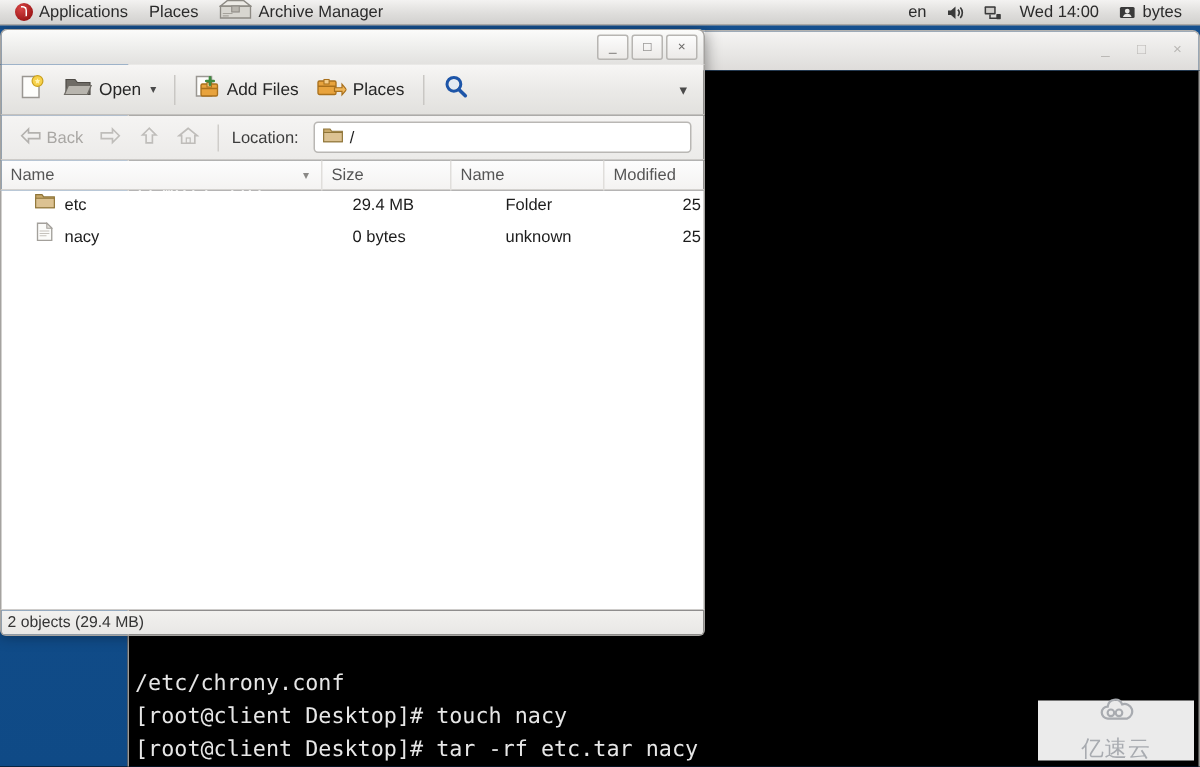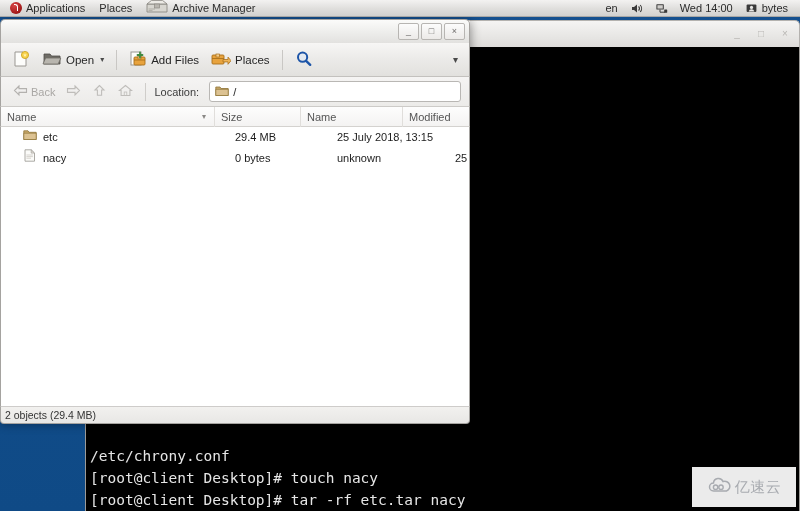--- a/index.html
+++ b/index.html
@@ -333,20 +333,21 @@
   #watermark {
     position: absolute;
     right: 4px; bottom: 4px;
     width: 104px; height: 40px;
     background: rgba(255,255,255,0.92);
     display: flex;
     align-items: center;
     justify-content: center;
     gap: 4px;
     z-index: 200;
+    flex-direction: column;
   }
   #watermark .wm-text {
     font-size: 15px;
     color: #a8abb0;
     font-family: "DejaVu Sans", sans-serif;
     letter-spacing: 0.5px;
   }
 </style>
 </head>
 <body>
@@ -508,20 +509,21 @@
       <div class="cell cell-name">
         <span class="ico">
           <svg width="14" height="12" viewBox="0 0 14 12">
             <path d="M0.8 1.8 h4.2 l1.1 1.5 h7.1 v7.2 h-12.4 z" fill="#c8a96a" stroke="#8f7538" stroke-width="0.8"></path>
             <path d="M0.8 4.2 h12.4 v6.3 h-12.4 z" fill="#dcc292" stroke="#8f7538" stroke-width="0.7"></path>
           </svg>
         </span>
         <span>etc</span>
       </div>
       <div class="cell cell-size">29.4 MB</div>
+      <div class="cell cell-type">Folder</div>
       <div class="cell cell-mod">25 July 2018, 13:15</div>
     </div>
 
     <div class="file-row">
       <div class="cell cell-name">
         <span class="ico">
           <svg width="14" height="13" viewBox="0 0 14 13">
             <path d="M2 0.8 h6.2 l3.3 3.3 v8.1 h-9.5 z" fill="#fbfbf9" stroke="#a3a09b" stroke-width="0.9"></path>
             <path d="M8.2 0.8 v3.3 h3.3 z" fill="#e3e0da" stroke="#a3a09b" stroke-width="0.7"></path>
             <path d="M3.4 6 h6.5 M3.4 7.6 h6.5 M3.4 9.2 h4.6" stroke="#c5c2bc" stroke-width="0.7"></path>

